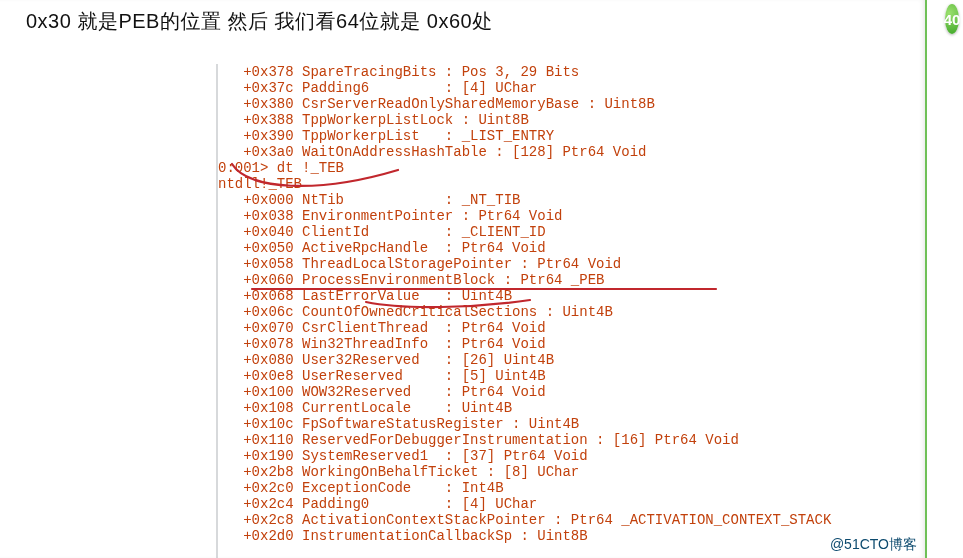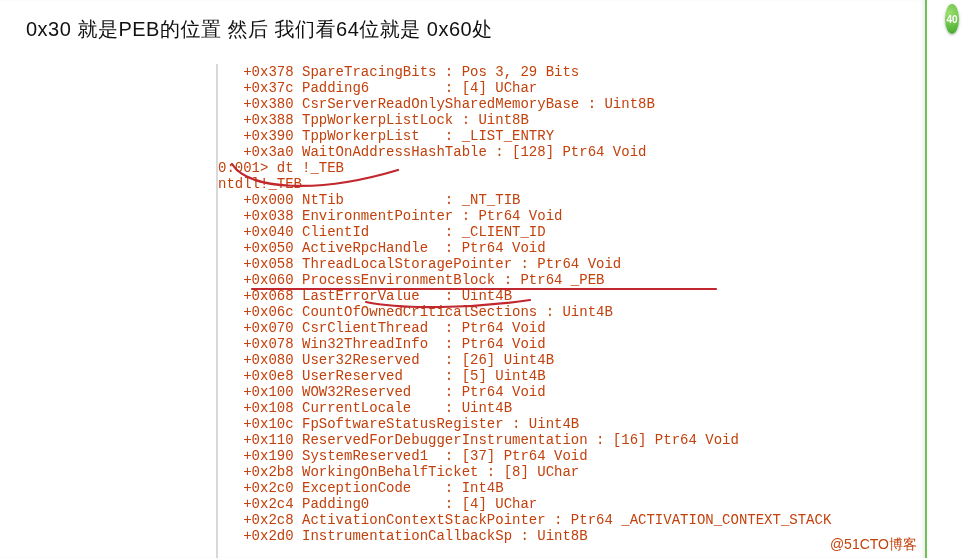--- a/index.html
+++ b/index.html
@@ -12,41 +12,40 @@
     overflow: hidden;
   }
   .caption {
     position: absolute;
     top: 8px;
     left: 26px;
     font-size: 20px;
     color: #111;
     font-family: "SimSun", Arial, sans-serif;
     letter-spacing: 0.5px;
-    margin-top: 8px;
   }
   .page-frame {
     position: absolute;
     top: 0;
     left: 0;
     right: 36px;
     bottom: 0;
     border-right: 2px solid #6fc057;
     box-shadow: inset -4px 0 6px -4px rgba(0,0,0,0.15);
   }
   .badge {
     position: absolute;
     top: 4px;
     right: 4px;
     width: 14px;
     height: 30px;
     border-radius: 50%;
     background: radial-gradient(circle at 30% 30%, #9be06e, #3fa728);
     color: #fff;
-    font-size: 10px;
+    font-size: 15px;
     font-weight: bold;
     display: flex;
     align-items: center;
     justify-content: center;
     box-shadow: 0 1px 3px rgba(0,0,0,0.3);
     font-family: Arial, sans-serif;
   }
   .console-wrap {
     position: absolute;
     top: 64px;
@@ -68,21 +67,21 @@
     left: 216px;
     width: 2px;
     bottom: 0;
     background: #9aa0a6;
     opacity: 0.4;
   }
   .watermark {
     position: absolute;
     bottom: 4px;
     right: 46px;
-    color: #c2410c;
+    color: #0c4a6e;
     font-size: 14px;
     font-family: Arial, "SimSun", sans-serif;
   }
   .annot {
     position: absolute;
     pointer-events: none;
   }
   .annot svg { display: block; }
   .annot path {
     stroke: #c1272d;

